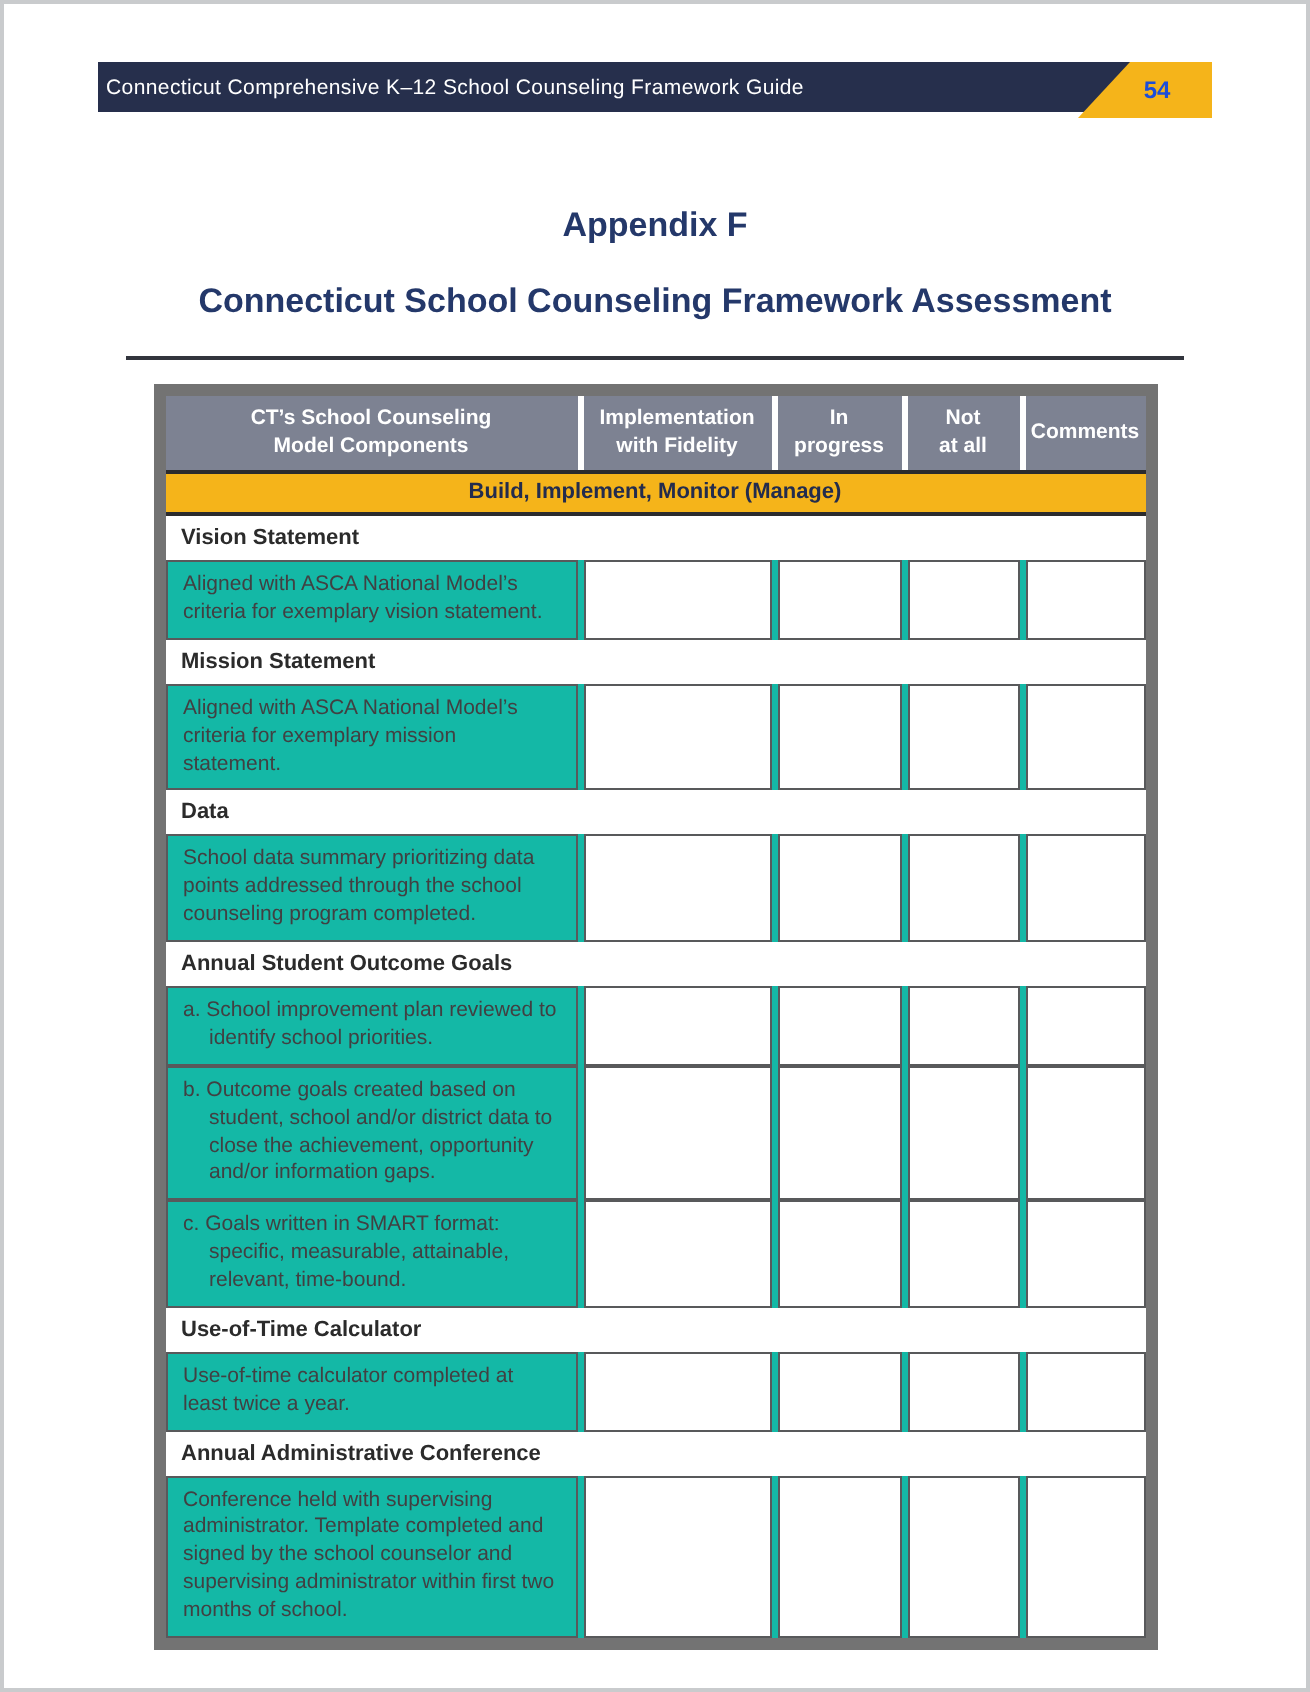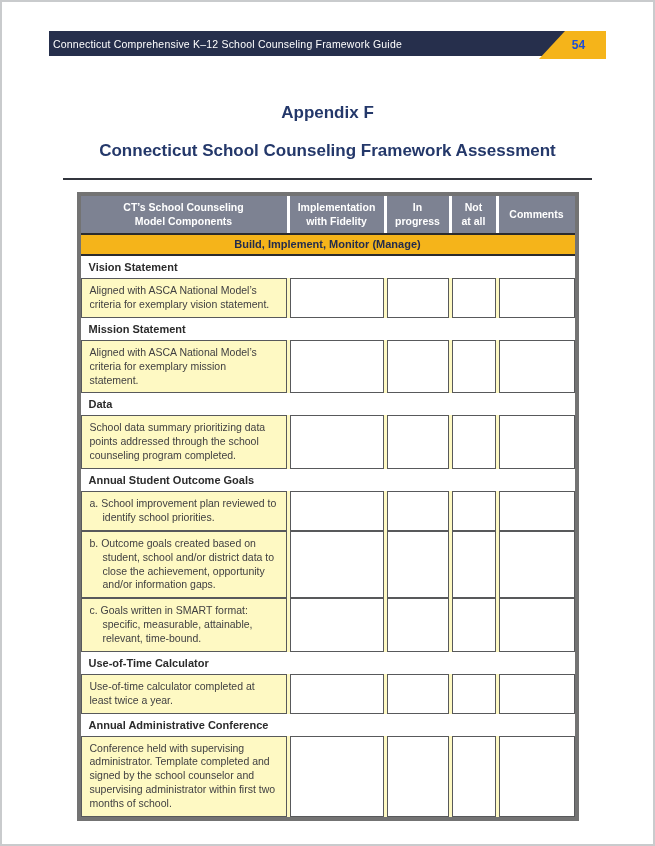--- a/index.html
+++ b/index.html
@@ -32,21 +32,21 @@
     margin:16px; text-align:center; font-weight:bold; color:#24386a;
     font-size:17px; line-height:1.3;
   }
   .rule {
     width:529px; margin:7px auto 0; border:none; border-top:2px solid #32353d;
   }
 
   
   .tbl {
     width:502px; margin:12px auto 0; box-sizing:border-box;
-    border:4px solid #737373; background:#fef9c3;
+    border:6px solid #737373; background:#14b8a6;
   }
   .row { display:flex; gap:3px; align-items:stretch; }
   .cell { box-sizing:border-box; }
 
   .hdr { min-height:37px; background:#fff; }
   .hdr .cell {
     background:#7d8292; color:#ffffff; font-weight:bold; font-size:10.5px;
     line-height:1.3; text-align:center; white-space:pre-line;
     display:flex; align-items:center; justify-content:center; padding:3px 2px;
   }
@@ -65,21 +65,21 @@
   .body-row { min-height:36px; }
   .tcell {
     border:1px solid #58595b; font-size:10.5px; line-height:1.32;
     padding:5px 8px; color:#414042;
   }
   .ecell { border:1px solid #58595b; background:#fff; }
 
   .c1 { width:206px; }
   .c2 { width:94px; }
   .c3 { width:62px; }
-  .c4 { width:44px; }
+  .c4 { width:56px; }
   .c5 { flex:1; }
 
   .hang { padding-left:21px; text-indent:-13px; }
 </style>
 </head>
 <body>
 
 <div class="page">
 
   <div class="topbar">

